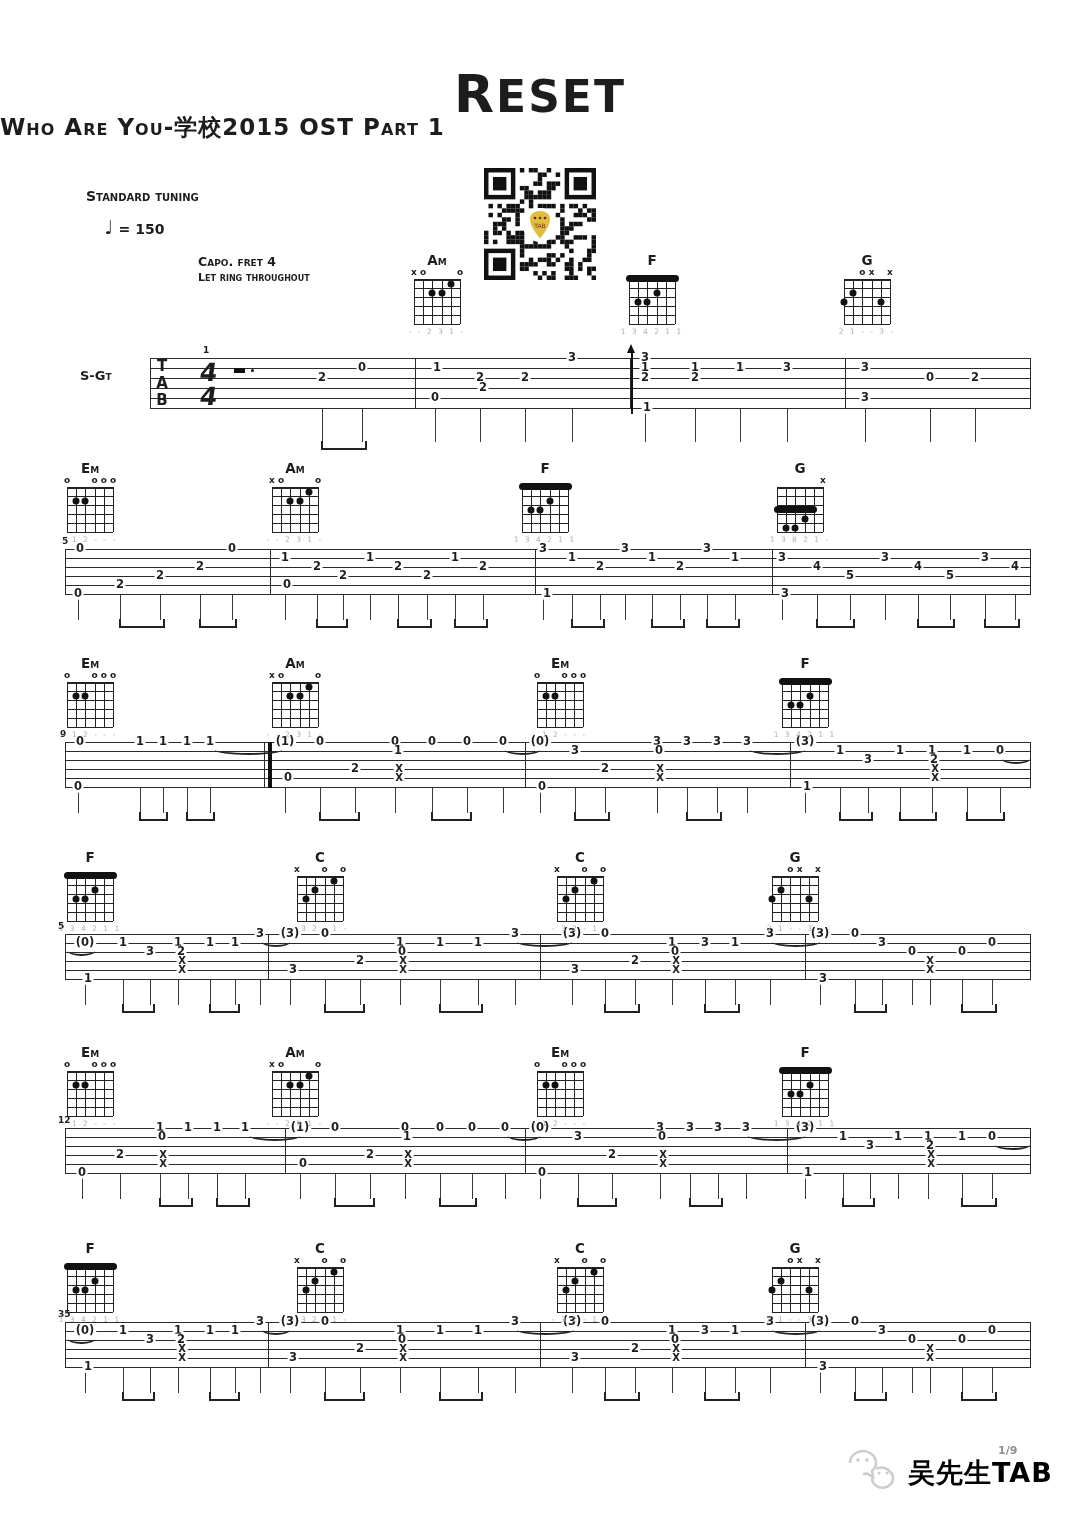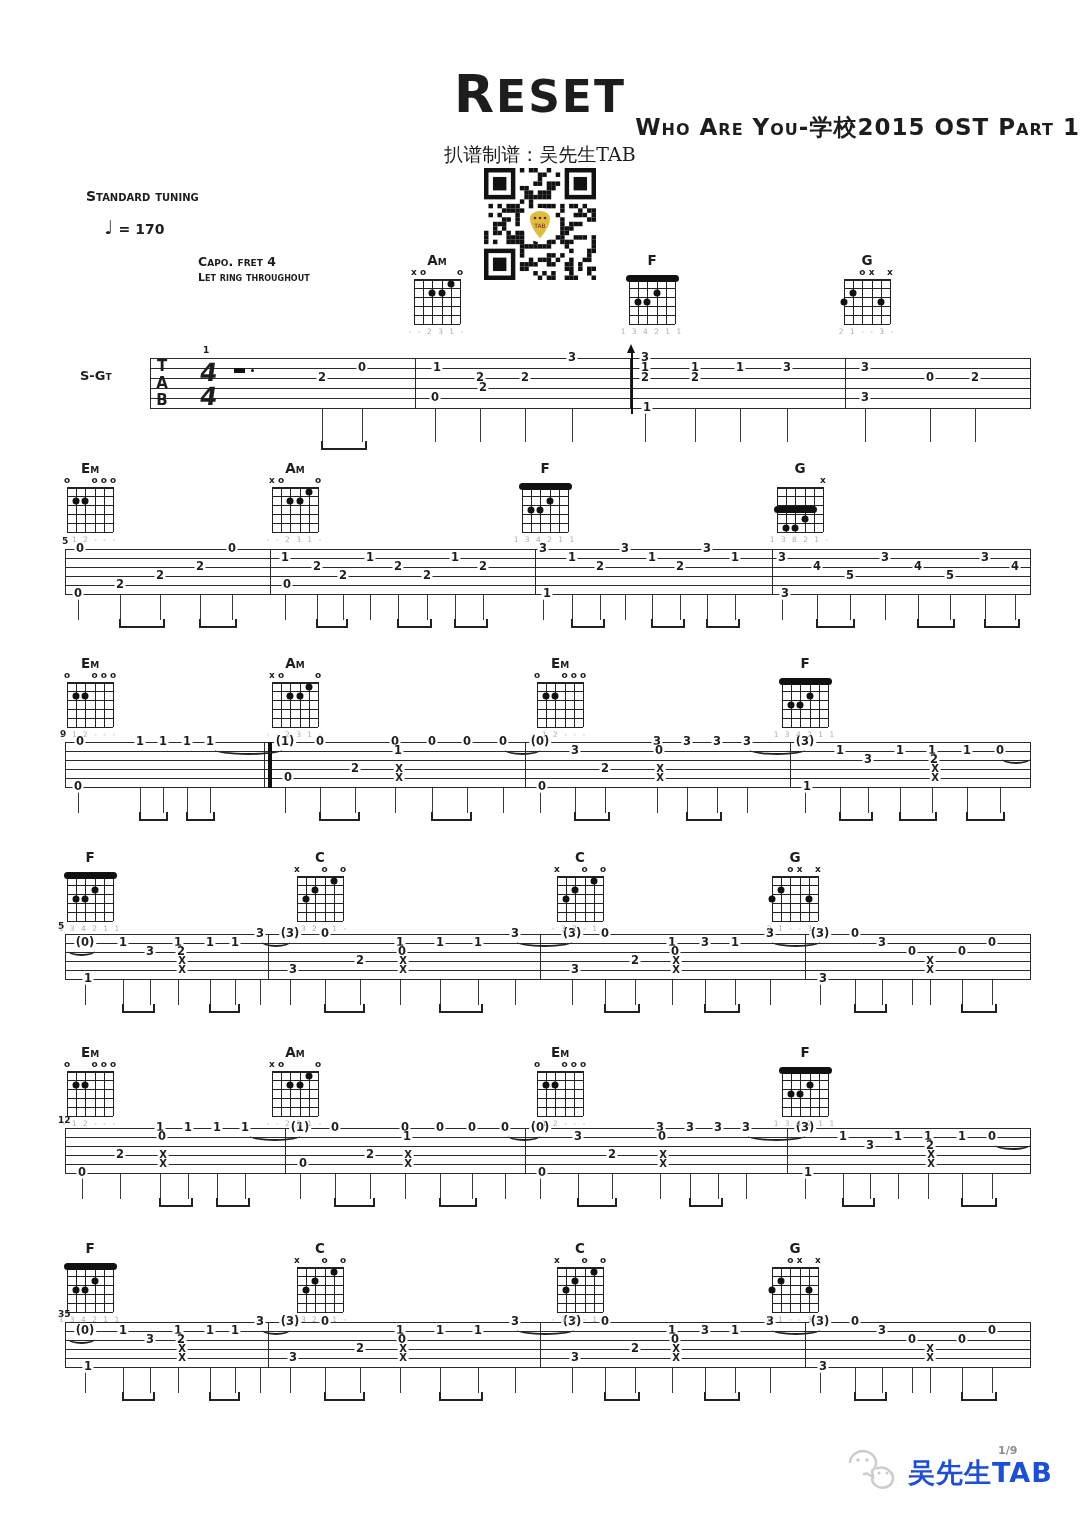--- a/index.html
+++ b/index.html
@@ -2,21 +2,21 @@
 <html><head>
 <meta charset="utf-8">
 <style>
   html,body{margin:0;padding:0;background:#fff;}
   #page{position:relative;width:1080px;height:1524px;background:#fff;overflow:hidden;
         font-family:"DejaVu Sans",sans-serif;color:#1d1d1d;}
   .abs{position:absolute;}
   .title{position:absolute;left:0;right:0;top:64px;text-align:center;font-weight:bold;
          font-size:44px;letter-spacing:2px;text-transform:uppercase;}
   .title::first-letter{font-size:52px;}
-  .subtitle{position:absolute;left:0;right:0;top:112px;text-align:right;font-weight:bold;
+  .subtitle{position:absolute;left:0;right:0;top:112px;text-align:left;font-weight:bold;
             font-size:23px;font-variant:small-caps;letter-spacing:1px;}
   .credit{position:absolute;left:0;right:0;top:142px;text-align:center;font-size:19px;
           font-family:"DejaVu Serif",serif;}
   .meta{position:absolute;font-variant:small-caps;font-weight:bold;}
   .hline{position:absolute;height:1px;background:#2b2b2b;}
   .vline{position:absolute;width:1px;background:#2b2b2b;}
   .vheavy{position:absolute;width:4px;background:#111;}
   .note{position:absolute;transform:translate(-50%,-55%);background:#fff;font-weight:bold;
         font-size:11.5px;line-height:1;padding:0 1.5px;white-space:nowrap;}
   .stem{position:absolute;width:1px;background:#3a3a3a;}
@@ -32,35 +32,34 @@
   .chfing{position:absolute;transform:translateX(-50%);font-size:7.5px;letter-spacing:2px;
           color:#b0b0b0;white-space:nowrap;}
   .clefL{position:absolute;font-weight:bold;font-size:15px;transform:translateX(-50%);line-height:1;}
   .tsig{position:absolute;font-weight:bold;font-size:25px;line-height:1;transform:skewX(-8deg);}
   .rest{position:absolute;width:11px;height:5px;background:#111;}
   .restdot{position:absolute;width:3px;height:3px;border-radius:50%;background:#111;}
   .arrowline{position:absolute;width:2px;background:#111;}
   .arrowhead{position:absolute;width:0;height:0;border-left:4px solid transparent;
              border-right:4px solid transparent;border-bottom:9px solid #111;}
   .sgt{position:absolute;font-variant:small-caps;font-weight:bold;font-size:13px;}
-  .wmtext{position:absolute;font-size:27px;font-weight:bold;color:#1d4ed8;letter-spacing:1px;}
+  .wmtext{position:absolute;font-size:27px;font-weight:bold;color:#000000;letter-spacing:1px;}
   .pagenum{position:absolute;font-size:11px;color:#8f8f8f;font-weight:bold;}
 </style>
 </head>
 <body>
 
 <div id="page">
   <div class="title">Reset</div>
   <div class="subtitle">Who Are You-学校2015 OST Part 1</div>
-  <div class="credit">扒谱制谱：吴先生TAB</div>
 
   <div class="meta" style="left:86px;top:188px;font-size:14px;">Standard tuning</div>
   <div class="abs" style="left:104px;top:216px;font-weight:bold;">
     <span style="font-size:19px;">♩</span>
-    <span style="font-size:14px;">= 170</span>
+    <span style="font-size:14px;">= 150</span>
   </div>
   <div class="meta" style="left:198px;top:254px;font-size:12.5px;">Capo. fret 4</div>
   <div class="meta" style="left:198px;top:271px;font-size:11px;">Let ring throughout</div>
   <div class="sgt" style="left:80px;top:368px;">S-Gt</div>
 
   <div class="abs" id="qr" style="left:484px;top:168px;"><svg width="112" height="112" viewBox="0 0 112.00000000000001 112.00000000000001">
         <rect x="35.84" y="0" width="4.48" height="4.48" fill="#111"></rect>
         <rect x="44.800000000000004" y="0" width="4.48" height="4.48" fill="#111"></rect>
         <rect x="49.28" y="0" width="4.48" height="4.48" fill="#111"></rect>
         <rect x="62.720000000000006" y="0" width="4.48" height="4.48" fill="#111"></rect>

